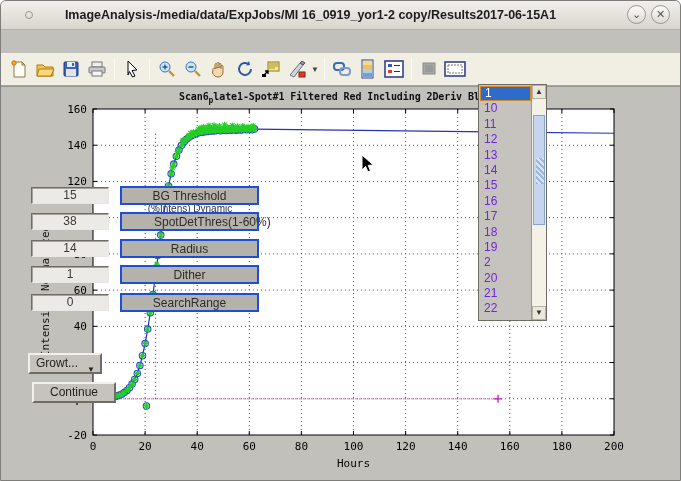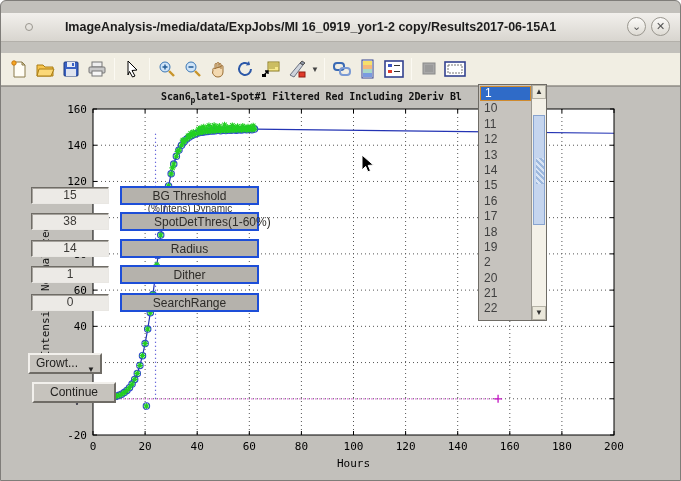--- a/index.html
+++ b/index.html
@@ -1,41 +1,41 @@
 <!DOCTYPE html>
 <html><head>
 <meta charset="utf-8">
 <style>
   html,body{margin:0;padding:0;background:#ffffff;}
   *{box-sizing:border-box;}
   #window{position:relative;width:681px;height:481px;font-family:"Liberation Sans",sans-serif;
     border:1px solid #7f7d79;border-radius:6px 6px 0 0;overflow:hidden;background:#c2c0bb;}
   
-  .titlebar{position:absolute;left:0;top:12px;width:100%;height:29px;
+  .titlebar{position:absolute;left:0;top:0;width:100%;height:29px;
     background:linear-gradient(#f2f0ec,#d8d5cf);border-bottom:1px solid #b3b0aa;}
   .titlebar-text{position:absolute;left:0;right:60px;top:7px;text-align:center;
     font-size:12.5px;font-weight:bold;color:#1c1c1c;white-space:nowrap;}
   .win-dot{position:absolute;left:24px;top:10px;width:8px;height:8px;border:1px solid #9a978f;border-radius:50%;}
   .win-btn{position:absolute;top:4px;width:19px;height:19px;border:1px solid #9a978f;border-radius:50%;
     background:linear-gradient(#fbfaf8,#dedbd4);color:#555;font-size:11px;line-height:17px;text-align:center;cursor:default;}
   
   .menubar{position:absolute;left:0;top:29px;width:100%;height:23px;background:#f1eee3;
     display:flex;align-items:center;padding-left:10px;gap:0;}
   .menu-item{font-size:12px;color:#1a1a1a;padding:3px 8px;white-space:nowrap;}
   .menu-overflow{position:absolute;right:8px;top:4px;font-size:11px;color:#333;}
   
   .toolbar{position:absolute;left:0;top:52px;width:100%;height:33px;background:#f1eee3;
     border-bottom:1px solid #a9a69e;display:flex;align-items:center;padding-left:5px;}
   .tb-cell{width:26px;height:24px;display:flex;align-items:center;justify-content:center;flex:0 0 auto;}
   .tb-caret{width:10px;height:24px;display:flex;align-items:center;justify-content:center;font-size:8px;color:#444;flex:0 0 auto;}
   .tb-sep{width:1px;height:22px;background:#c3c0b6;border-right:1px solid #fbf9f2;margin:0 4px;flex:0 0 auto;}
   
   .figure{position:absolute;left:0;top:85px;width:681px;height:396px;background:#c2c0bb;border-top:1px solid #989590;}
   #plot-svg{position:absolute;left:0;top:0;z-index:1;}
-  .fig-title{position:absolute;left:160px;top:4px;z-index:2;white-space:nowrap;
+  .fig-title{position:absolute;left:178px;top:4px;z-index:2;white-space:nowrap;
     font-family:"DejaVu Sans Mono",monospace;font-size:10px;font-weight:bold;color:#111;letter-spacing:-0.1px;}
   .fig-title sub{font-size:8px;}
   .ylabel{position:absolute;left:44px;top:204px;z-index:2;white-space:nowrap;
     transform:translate(-50%,-50%) rotate(-90deg);
     font-family:"DejaVu Sans Mono",monospace;font-size:11px;color:#111;}
   .sub-label{position:absolute;left:120px;top:116px;width:138px;z-index:3;text-align:center;
     font-size:10px;color:#33312e;white-space:nowrap;}
   
   .param-input{position:absolute;left:30px;width:78px;height:17px;z-index:5;background:#eceae6;
     border-top:1px solid #6f6c66;border-left:1px solid #6f6c66;border-bottom:1px solid #e9e7e3;border-right:1px solid #e9e7e3;
@@ -43,21 +43,21 @@
   .param-btn{position:absolute;left:119px;width:139px;height:19px;z-index:5;background:#b5b2ac;
     border:2px solid #1d4ed8;font-size:12px;color:#2e2c29;text-align:center;line-height:17px;white-space:nowrap;}
   .push-btn{position:absolute;z-index:5;background:#c6c3bd;color:#232220;font-size:12px;text-align:center;
     border-top:2px solid #f2f0ec;border-left:2px solid #f2f0ec;border-bottom:2px solid #6f6c66;border-right:2px solid #6f6c66;
     line-height:17px;white-space:nowrap;}
   .growth-caret{position:absolute;right:5px;top:6px;font-size:8px;color:#222;}
   
   .spot-list{position:absolute;left:477px;top:-3px;width:69px;height:237px;z-index:10;
     background:#c6c3be;border:1px solid #6f6c66;}
   .spot-rows{position:absolute;left:1px;top:1px;right:15px;bottom:1px;overflow:hidden;}
-  .spot-row{height:15.4px;font-size:12px;color:#404040;padding-left:4px;line-height:15px;}
+  .spot-row{height:15.4px;font-size:12px;color:#6d28d9;padding-left:4px;line-height:15px;}
   .spot-row.selected{background:#2f6bc8;color:#ffffff;border:1px solid #cf8a2e;line-height:13px;}
   .spot-scroll{position:absolute;right:0;top:0;bottom:0;width:15px;background:#f4f1e8;border-left:1px solid #9a978f;}
   .scroll-btn{position:absolute;left:0;width:100%;height:14px;background:#ebe8db;border:1px solid #b5b2a6;
     font-size:8px;color:#333;text-align:center;line-height:12px;}
   .scroll-thumb{position:absolute;left:1px;top:30px;width:12px;height:110px;background:#c5d5ee;border:1px solid #87a3cf;}
   .thumb-grip{position:absolute;left:2px;top:42px;width:8px;height:26px;
     background:repeating-linear-gradient(45deg,#9db8dd 0 2px,#d9e4f4 2px 4px);}
   
   .cursor{position:absolute;left:360px;top:67px;z-index:20;}
 </style>

